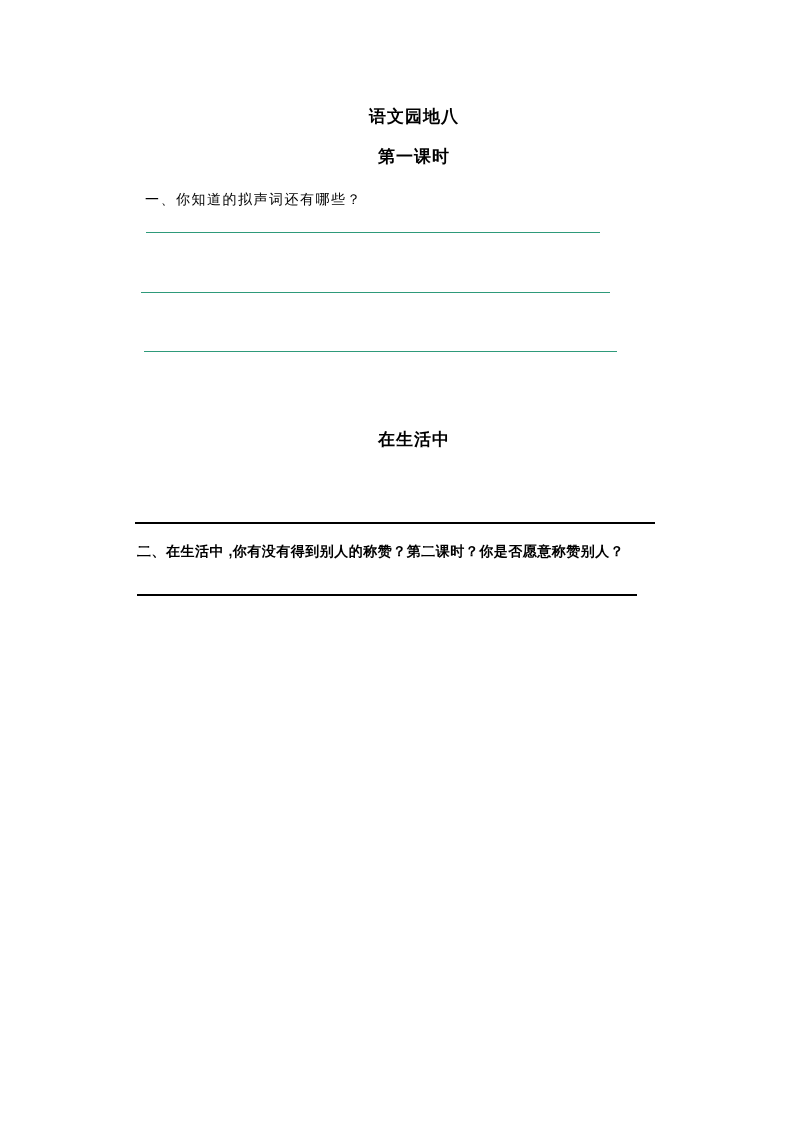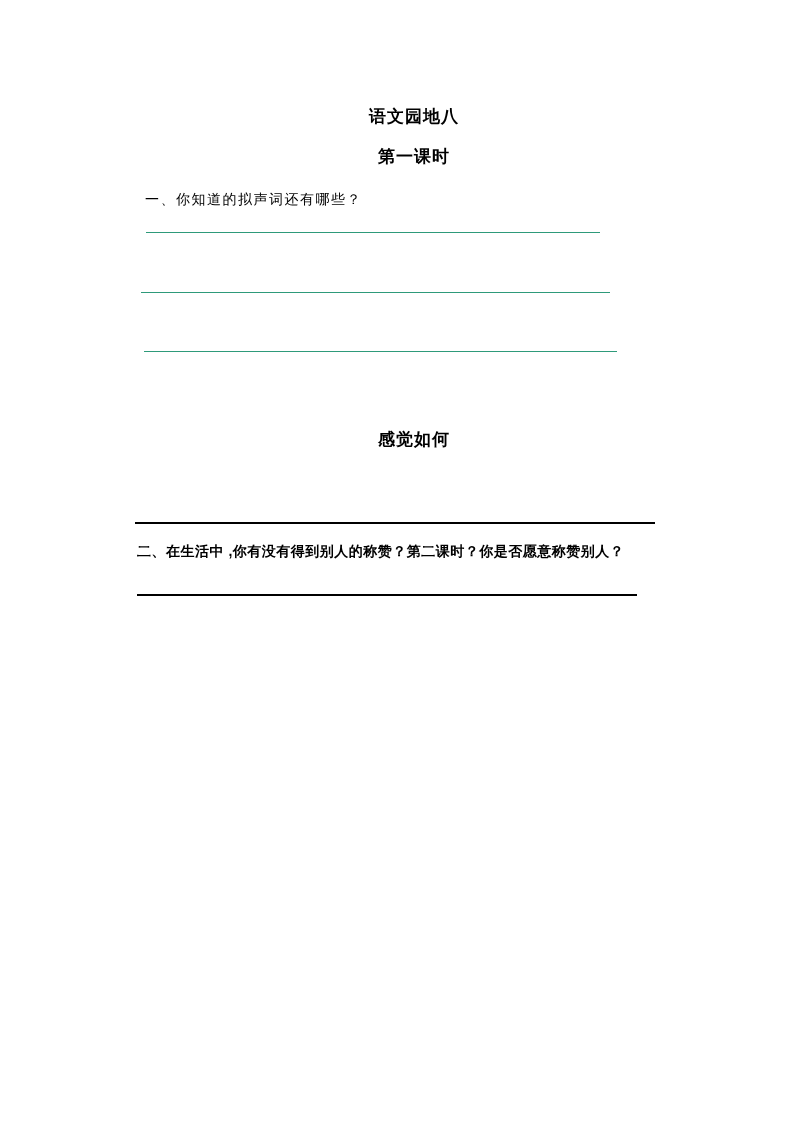--- a/index.html
+++ b/index.html
@@ -64,21 +64,21 @@
   <div class="question" style="left:145px; top:189px;">一、你知道的拟声词还有哪些？</div>
 
   <div class="answer-line green" style="left:146px; top:232px; width:454px;"></div>
 
 
   <div class="answer-line green" style="left:141px; top:292px; width:469px;"></div>
 
 
   <div class="answer-line green" style="left:144px; top:351px; width:473px;"></div>
 
-  <div class="centered" style="top:429px;">感觉如何</div>
+  <div class="centered" style="top:429px;">在生活中</div>
 
 
   <div class="answer-line black" style="left:135px; top:522px; width:520px;"></div>
 
   <div class="question bold" style="left:137px; top:541px;">二、在生活中 ,你有没有得到别人的称赞？第二课时？你是否愿意称赞别人？</div>
 
   <div class="answer-line black" style="left:137px; top:594px; width:500px;"></div>
 
 </div>
 

